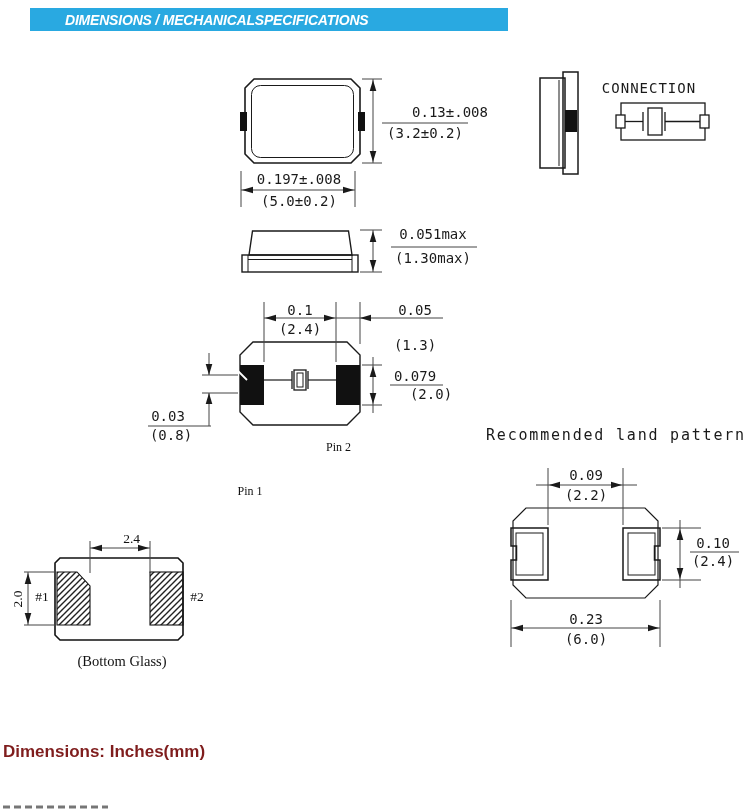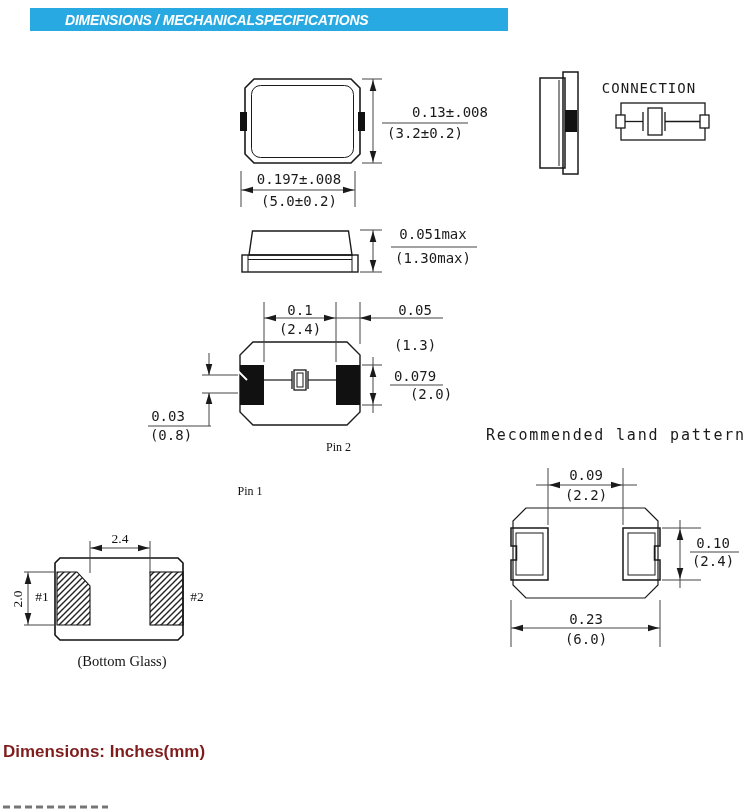--- a/index.html
+++ b/index.html
@@ -201,21 +201,21 @@
   <div class="serif" style="left:326px;top:440px;width:44px;font-size:12px;text-align:left;">Pin 2</div>
 
   <div class="cadlabel" style="left:486px;top:426px;font-size:15px;letter-spacing:1.8px;">Recommended land pattern</div>
   <div class="dim" style="left:561px;top:468px;width:50px;">0.09</div>
   <div class="dim" style="left:561px;top:488px;width:50px;">(2.2)</div>
   <div class="dim" style="left:688px;top:536px;width:50px;">0.10</div>
   <div class="dim" style="left:688px;top:554px;width:50px;">(2.4)</div>
   <div class="dim" style="left:561px;top:612px;width:50px;">0.23</div>
   <div class="dim" style="left:561px;top:632px;width:50px;">(6.0)</div>
 
-  <div class="serif" style="left:100px;top:531px;width:40px;font-size:13.5px;text-align:center;">2.4</div>
+  <div class="serif" style="left:100px;top:531px;width:40px;font-size:13.5px;text-align:right;">2.4</div>
   <div class="serif rot90" style="left:3px;top:591px;width:30px;font-size:13.5px;">2.0</div>
   <div class="serif" style="left:30px;top:589px;width:24px;font-size:13.5px;text-align:center;">#1</div>
   <div class="serif" style="left:185px;top:589px;width:24px;font-size:13.5px;text-align:center;">#2</div>
   <div class="serif" style="left:70px;top:653px;width:104px;font-size:14.5px;text-align:center;">(Bottom Glass)</div>
 
   <div class="note" style="left:3px;top:742px;">Dimensions: Inches(mm)</div>
 
 </div>
 
 </body></html>

